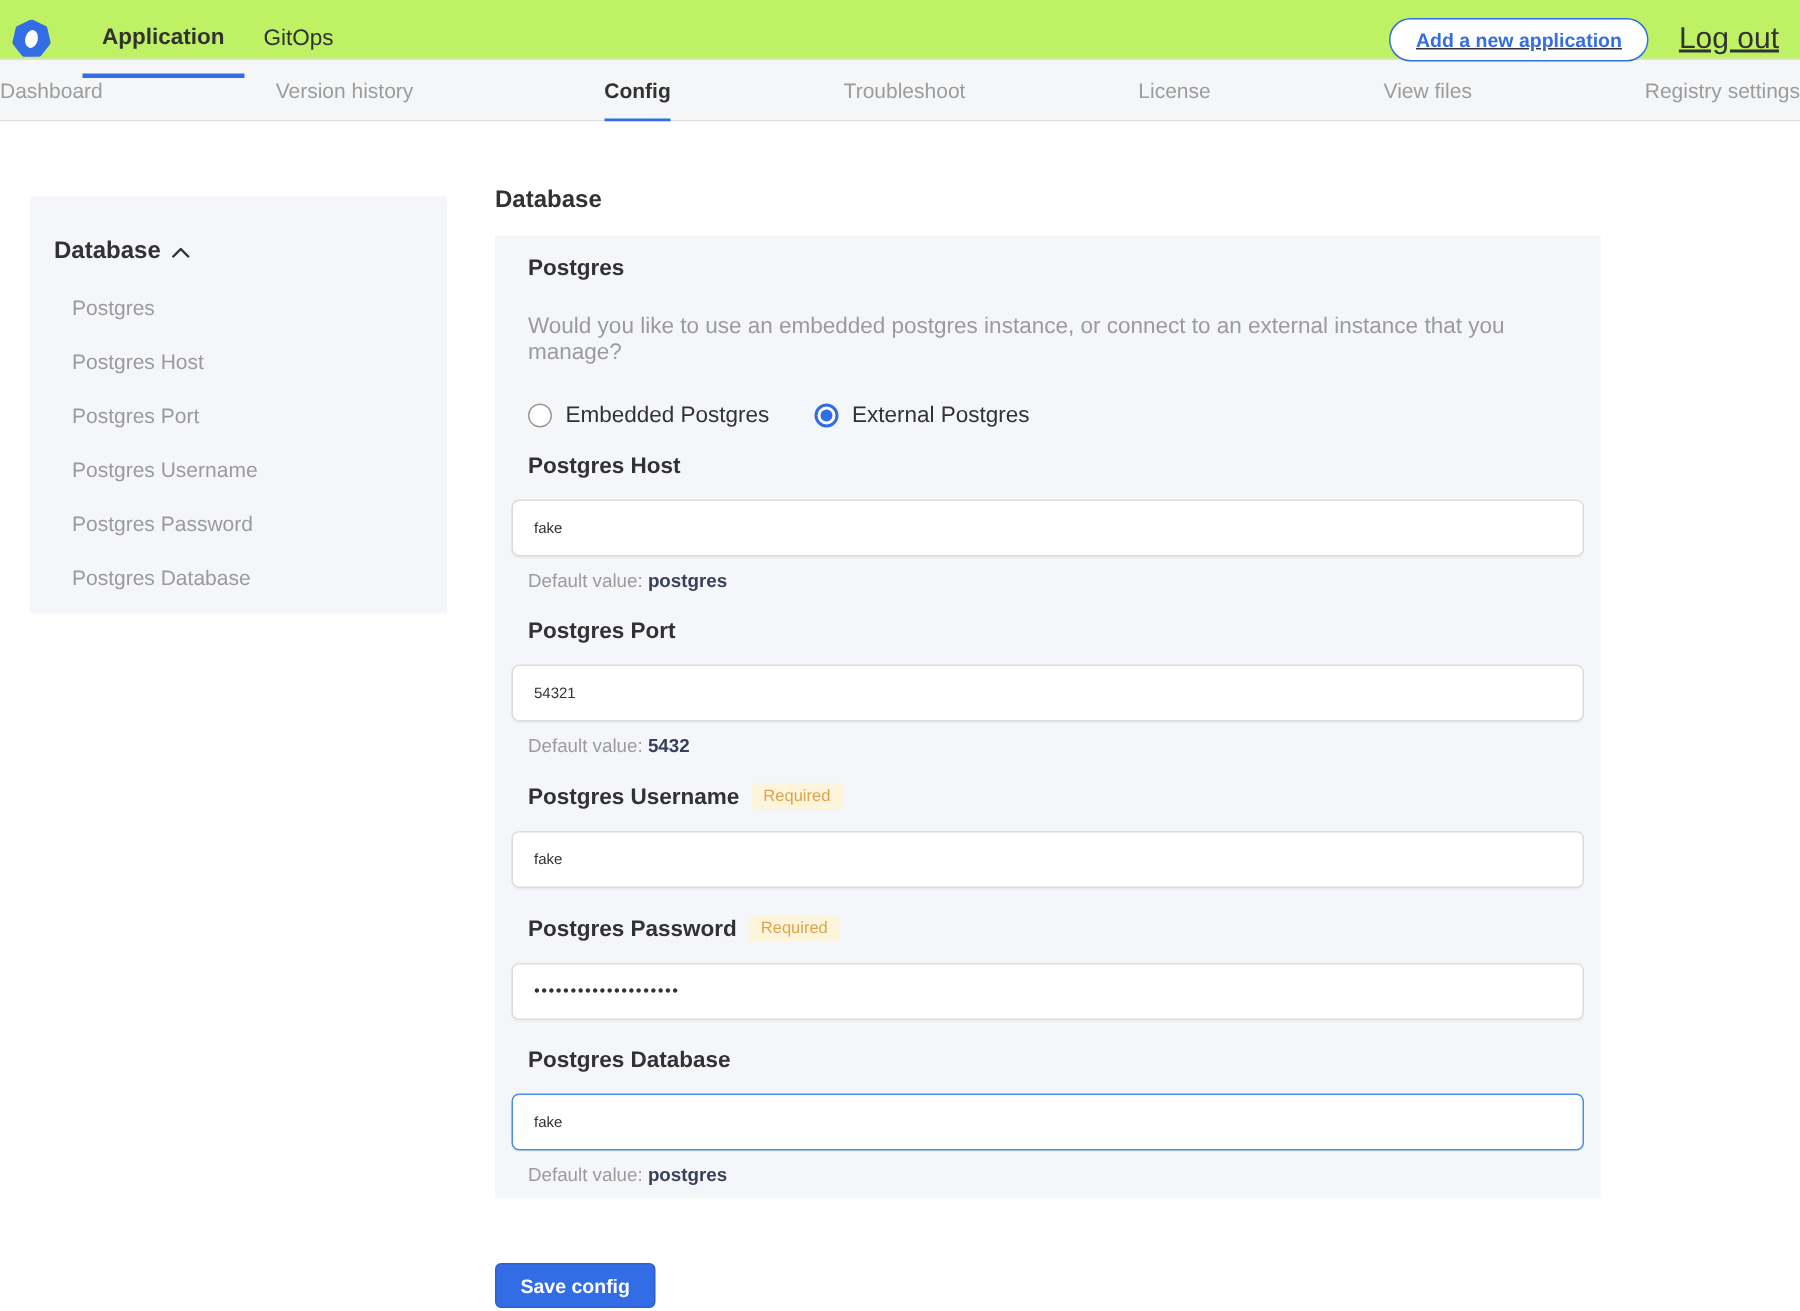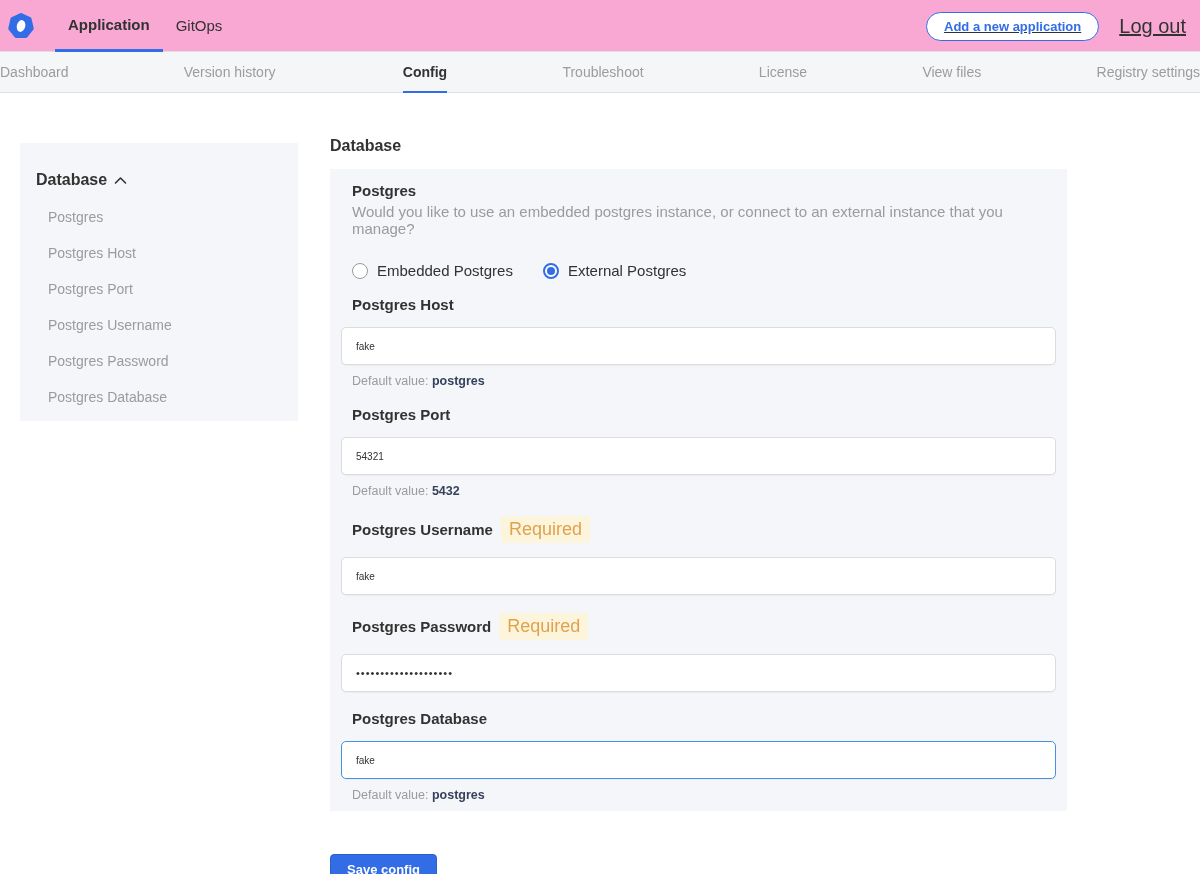--- a/index.html
+++ b/index.html
@@ -1,19 +1,19 @@
 <!DOCTYPE html>
 <html><head>
 <meta charset="utf-8">
 <style>
   * { margin:0; padding:0; box-sizing:border-box; }
   html,body { width:1200px; height:874px; background:#fff; font-family:"Liberation Sans", sans-serif; color:#323232; }
 
   
-  .header { position:relative; height:52px; background:#f9a8d4; border-bottom:1px solid #dfdfdf; }
+  .header { position:relative; height:40px; background:#bef264; border-bottom:1px solid #dfdfdf; }
   .logo { position:absolute; left:8px; top:13px; width:26px; height:26px; }
   .header-tabs { position:absolute; left:55px; top:0; height:52px; display:flex; }
   .header-tab { height:52px; line-height:52px; padding:0 13px; font-size:15px; color:#323232; cursor:pointer; }
   .header-tab.active { font-weight:bold; border-bottom:3px solid #326de6; line-height:50px; }
   .header-right { position:absolute; right:14px; top:0; height:52px; display:flex; align-items:center; gap:20px;text-decoration:underline; }
   .pill-btn { height:29px; padding:0 17px; border:1px solid #326de6; border-radius:15px; background:#fff;
               color:#326de6; font-size:13px; font-weight:bold; font-family:"Liberation Sans",sans-serif;
               display:flex; align-items:center; cursor:pointer; }
   .logout { font-size:20px; color:#323232; cursor:pointer; }
 
@@ -29,36 +29,36 @@
   .sidebar { position:absolute; left:20px; top:50px; width:278px; background:#f5f6f9; padding:28px 16px 16px 16px; }
   .sidebar-group-label { font-size:16px; font-weight:bold; color:#323232; display:flex; align-items:center; gap:7px; cursor:pointer; }
   .sidebar-items { margin-top:6px; padding-left:12px; }
   .sidebar-item { font-size:14px; color:#9b9b9b; margin-top:20px; cursor:pointer; }
 
   .main { position:absolute; left:330px; top:44px; width:737px; }
   .main-title { font-size:16px; font-weight:bold; color:#323232; }
 
   .card { margin-top:14px; background:#f5f6f9; padding:13px 11px 9px 11px; }
   .group-label { font-size:15px; font-weight:bold; color:#323232; padding-left:11px; }
-  .group-help { margin-top:4px; font-size:15px; color:#9b9b9b; padding-left:11px; }
+  .group-help { margin-top:22px; font-size:15px; color:#9b9b9b; padding-left:11px; }
 
   .radio-row { margin-top:25px; display:flex; align-items:center; gap:30px; padding-left:11px; }
   .radio-option { display:flex; align-items:center; gap:9px; cursor:pointer; }
   .radio-circle { width:16px; height:16px; border-radius:50%; background:#fff; border:1px solid #9b9b9b;
                   display:flex; align-items:center; justify-content:center; flex:none; }
   .radio-option.selected .radio-circle { border:2px solid #326de6; }
   .radio-dot { width:8px; height:8px; border-radius:50%; background:transparent; }
   .radio-option.selected .radio-dot { background:#326de6; }
   .radio-label { font-size:15px; font-weight:normal; color:#323232; }
 
   .field { margin-top:18px; }
   .field.first { margin-top:17px; }
   .field-label-row { display:flex; align-items:center; gap:8px; padding-left:11px; }
   .field-label { font-size:15px; font-weight:bold; color:#323232; }
-  .required-badge { font-size:18px; color:#e0a24c; background:#fdf4dc; padding:3px 8px; border-radius:3px; }
+  .required-badge { font-size:11px; color:#e0a24c; background:#fdf4dc; padding:3px 8px; border-radius:3px; }
   .text-input { display:block; width:100%; height:38px; margin-top:14px; border:1px solid #dcdcdc; border-radius:5px;
                 background:#fff; padding:0 14px; font-size:10px; color:#323232; font-family:"Liberation Sans",sans-serif;
                 box-shadow:0 1px 1px rgba(0,0,0,0.04); outline:none; }
   .text-input.masked { font-size:11px; letter-spacing:1px; }
   .text-input.focused { border:1px solid #4a90e2; }
   .default-hint { margin-top:9px; font-size:12.5px; color:#9b9b9b; padding-left:11px; }
   .default-hint b { color:#36415c; font-weight:bold; }
 
   .save-btn { margin-top:43px; height:30px; padding:0 16px; background:#326de6; border:1px solid #2b60cc;
               border-radius:4px; color:#fff; font-size:13px; font-weight:bold; font-family:"Liberation Sans",sans-serif;

